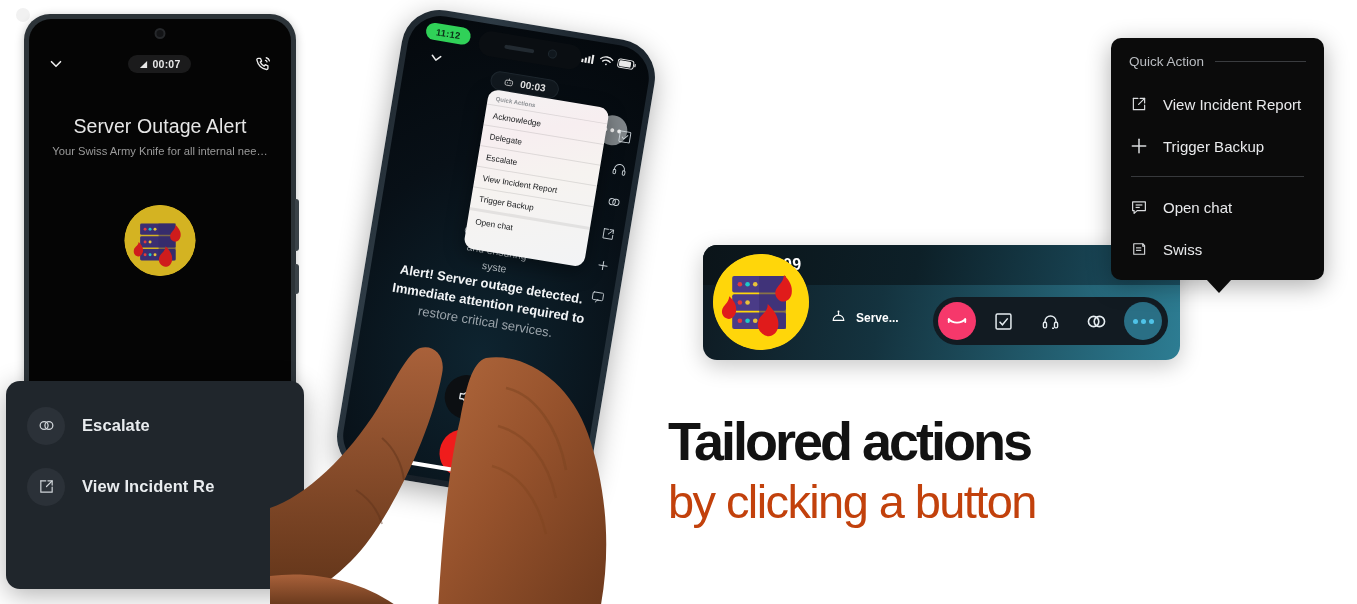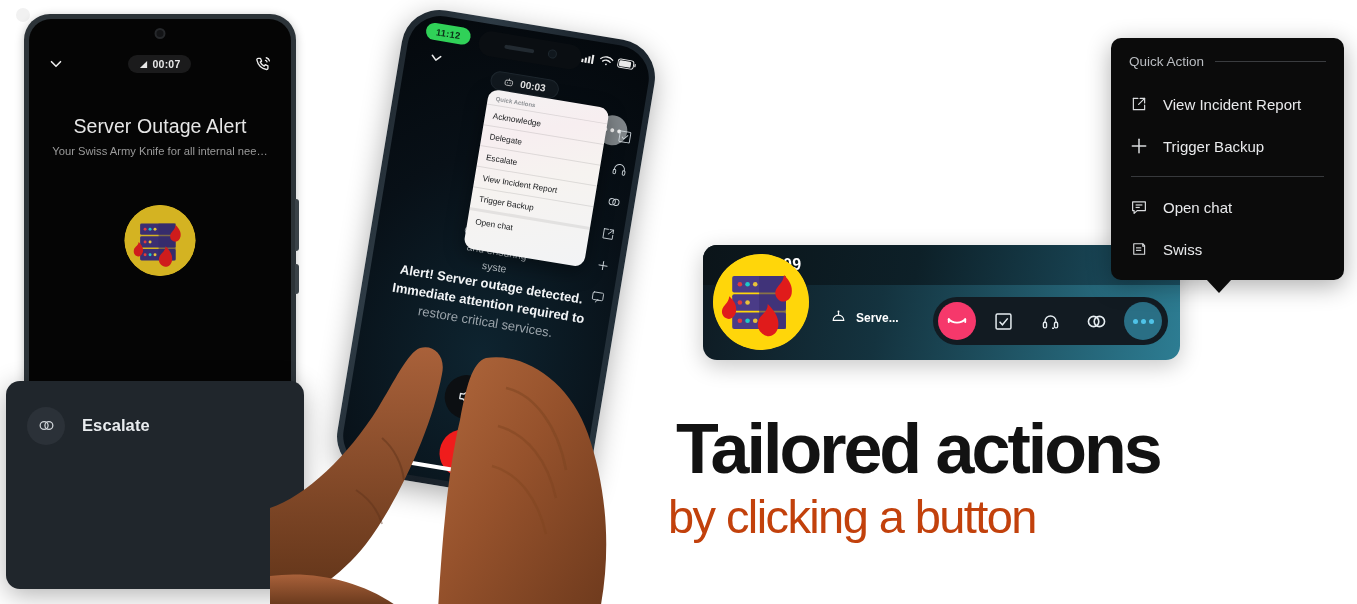--- a/index.html
+++ b/index.html
@@ -201,21 +201,21 @@
     display:flex; align-items:center; justify-content:space-between;
     padding: 0 6px 0 5px;
   }
   .cb-btn { width: 38px; height:38px; border-radius:50%; display:flex; align-items:center; justify-content:center; color:#e6edf1;}
   .cb-btn.hangup { background:#f6386b; color:#fff; }
   .cb-btn.more { background:#2a6f85; }
   .cb-btn.more i { width:5px; height:5px; border-radius:50%; background:#4fc3e8; display:block; margin:0 1.5px;}
 
   
   .qa-panel {
-    position:absolute; left: 1111px; top: 38px; width: 233px; height: 242px;
+    position:absolute; left: 1111px; top: 38px; width: 213px; height: 242px;
     background: #0b0b0b; border-radius: 10px; padding: 16px 18px 0 18px;
     box-shadow: 0 6px 24px rgba(0,0,0,.32);
   }
   .qa-panel-head { display:flex; align-items:center; gap:11px; margin-bottom: 14px; }
   .qa-panel-head .t { font-size: 13.5px; color:#b9bcc0; font-weight:400; white-space:nowrap;}
   .qa-panel-head .ln { flex:1; height:1px; background:#3a3c3f; }
   .qa-row { display:flex; align-items:center; gap: 14px; height: 42px; color:#e9eaec; }
   .qa-row .ic { width:20px; display:flex; justify-content:center; color:#d9dbdd; flex:0 0 20px;}
   .qa-row .lb { font-size: 15px; font-weight:400; white-space:nowrap;}
   .qa-divider { height:1px; background:#37393c; margin: 9px 2px 9px 2px; }
@@ -223,23 +223,22 @@
     position:absolute; left: 95px; bottom: -13px; width:0; height:0;
     border-left: 13px solid transparent; border-right: 13px solid transparent;
     border-top: 14px solid #0b0b0b;
   }
 
   
   .headline {
     position:absolute; left: 668px; top: 416px; width: 660px;
   }
   .headline .h1 {
-    font-size: 70px; font-weight: 700; color:#121212; letter-spacing:-3px;
+    font-size: 54px; font-weight: 700; color:#121212; letter-spacing:-3px;
     line-height: .96;
-    margin-left: 8px;
   }
   .headline .h2 {
     font-size: 47px; font-weight: 400; color:#c2410c; letter-spacing:-1.6px;
     margin-top: 6px;
   }
 </style>
 </head>
 <body>
 
 <div id="stage">
@@ -308,20 +307,31 @@
 
   <div class="menu-left">
     <div class="mrow">
       <span class="mcircle">
         <svg width="19" height="19" viewBox="0 0 24 24" fill="none" stroke="currentColor" stroke-width="1.6">
             <circle cx="9" cy="12" r="5"></circle>
             <circle cx="15" cy="12" r="5"></circle>
           </svg>
       </span>
       <span class="mlabel">Escalate</span>
+    </div>
+    <div class="mrow">
+      <span class="mcircle">
+        <svg width="17" height="17" viewBox="0 0 24 24" fill="none" stroke="currentColor" stroke-width="1.7" stroke-linecap="round" stroke-linejoin="round">
+            <path d="M4 4h7"></path>
+            <path d="M4 4v16h16v-7"></path>
+            <path d="M14 4h6v6"></path>
+            <path d="M20 4l-8 8"></path>
+          </svg>
+      </span>
+      <span class="mlabel">View Incident Re</span>
     </div>
   </div>
 
   <div class="phone2-wrap">
     <div class="phone2-body"></div>
     <div class="phone2-screen">
 
       <div class="p2-notch">
         <span class="spk"></span>
         <span class="cam"></span>

